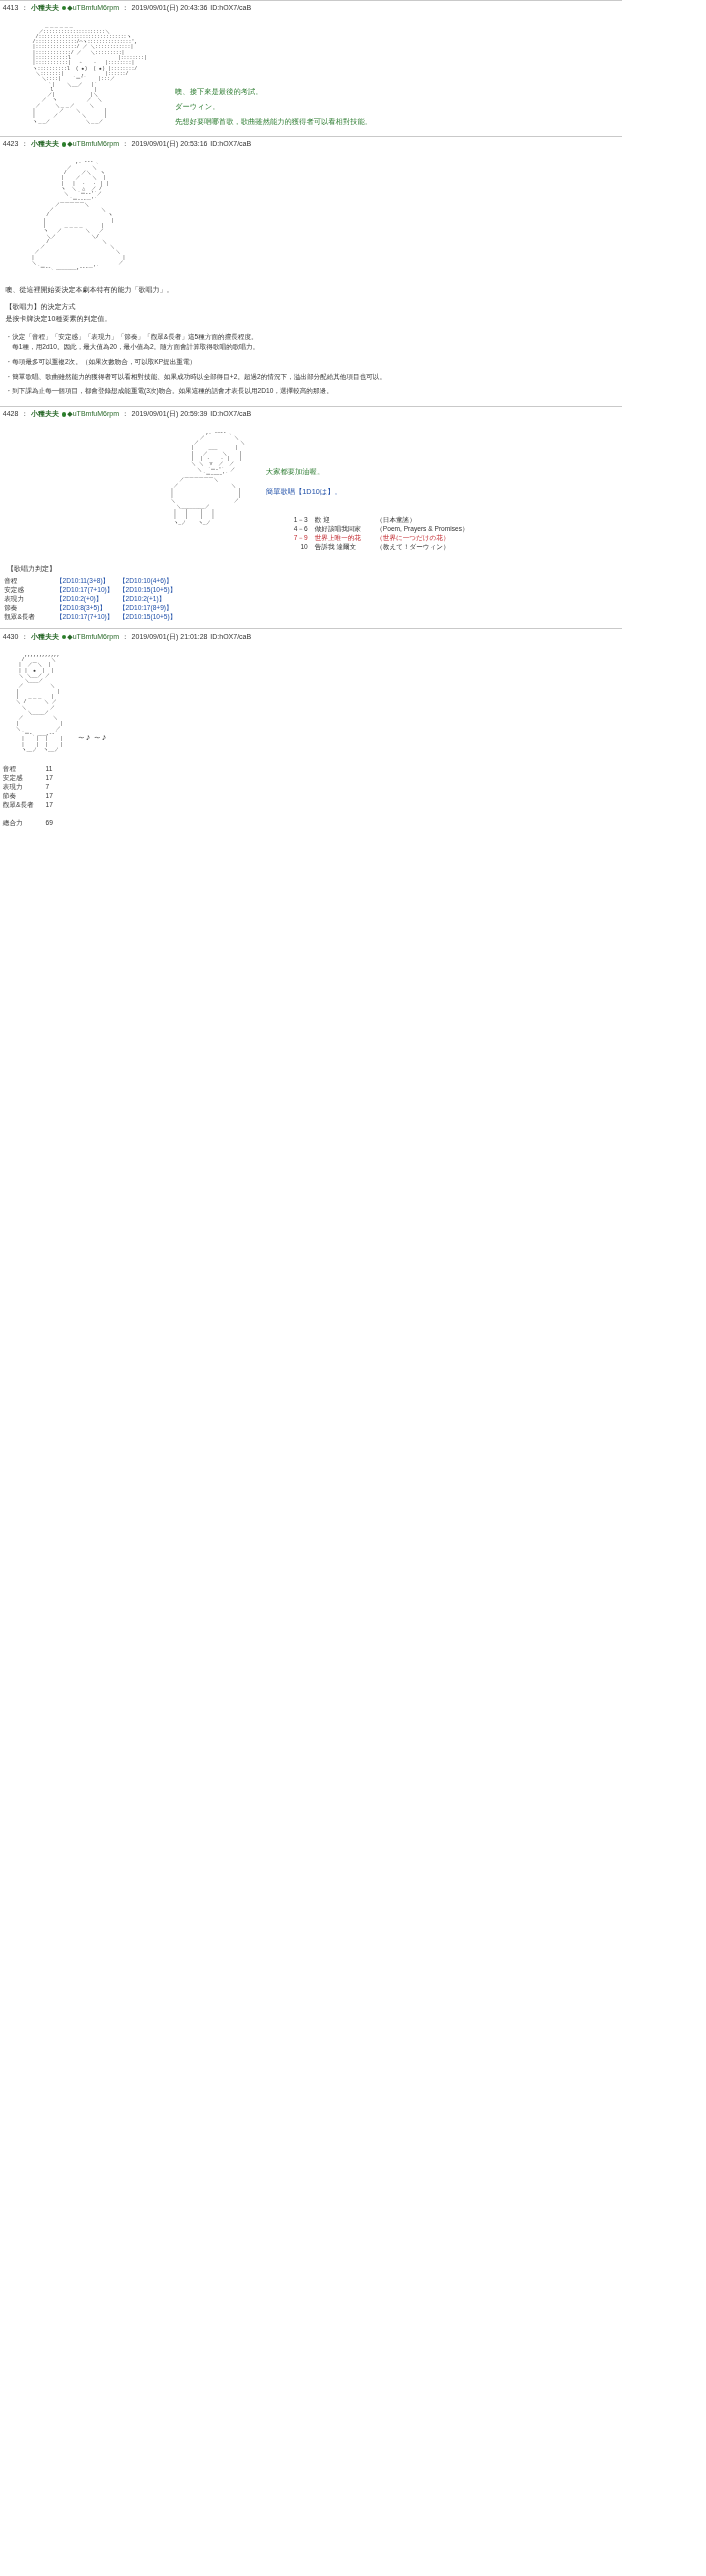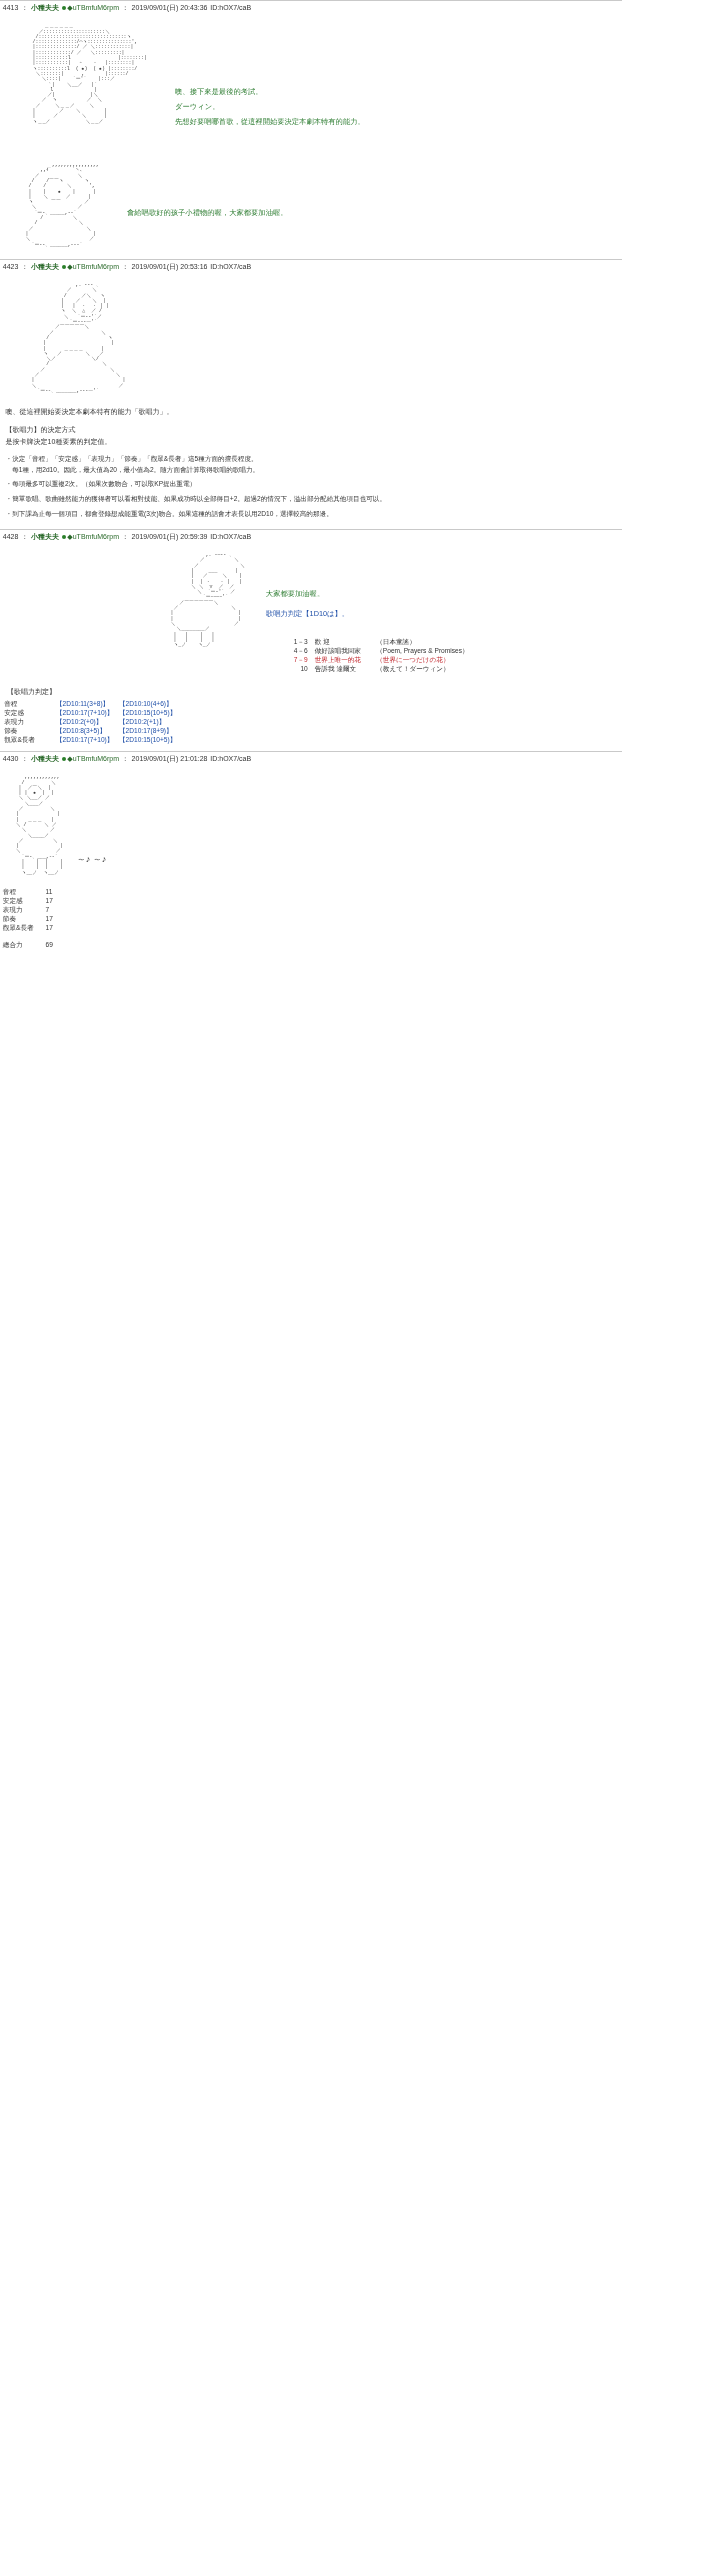--- a/index.html
+++ b/index.html
@@ -109,53 +109,26 @@
         ／|            |＼
       ／  ヽ          ／  ＼
     ／     ＼＿＿／     ＼
    |        ／    ＼        |
    |      ／        ＼      |
    ヽ＿_／            ＼＿_／</pre>
         <div style="width:28px;"></div>
         <div style="padding-top:67px;">
           <div class="speech green">噢、接下來是最後的考試。</div>
           <div class="speech green">ダーウィン。</div>
-          <div class="speech green">先想好要唱哪首歌，從這裡開始要決定本劇本特有的能力。</div>
+          <div class="speech green">先想好要唱哪首歌，歌曲雖然能力的獲得者可以看相對技能。</div>
         </div>
       </div>
     </div>
   </div>
 
-  <div>
-    <div class="post-body" style="padding-top:21px;">
-      <div class="row">
-        <div style="width:14px;"></div>
-        <pre class="aa">            ,,,,,,,,,,,,,,,,
-        ,,ｲ´       `ヽ、
-      ／             ＼
-     /    /￣￣ヽ       ヽ
-    /    /       ＼      ',
-    |    |    ●    |      |
-    |    ＼      ／      |
-    ヽ      ￣￣        ／
-     ＼              ／
-      `ー-、_____,-‐´
-        /          ＼
-      /              ＼
-    ／                  ＼
-   |                      |
-   ＼                    ／
-     `ー--、______,--‐´</pre>
-        <div style="width:28px;"></div>
-        <div style="padding-top:49px;">
-          <div class="speech green">會給唱歌好的孩子小禮物的喔，大家都要加油喔。</div>
-        </div>
-      </div>
-    </div>
-  </div>
 
   <div>
     <div class="post-head">
       <span class="num">4423</span>
       <span class="sep">：</span>
       <span class="name">小種夫夫</span>
       <span class="mail"><span class="mail-dot"></span><span>◆uTBmfuM6rpm</span></span>
       <span class="sep">：</span>
       <span class="date">2019/09/01(日) 20:53:16</span>
       <span class="id">ID:hOX7/caB</span>
@@ -226,21 +199,21 @@
      |                      |
      |                      |
      ＼                    ／
        ＼________／
       |   |    |   |
       |   |    |   |
       ヽ_ノ    ヽ_ノ</pre>
         <div style="width:21px;"></div>
         <div style="padding-top:40px;">
           <div class="speech green">大家都要加油喔。</div>
-          <div class="speech blue" style="padding-top:5.6px;">歌唱力判定【1D10は】。</div>
+          <div class="speech blue" style="padding-top:5.6px;">簡單歌唱【1D10は】。</div>
 
           <table class="tbl" style="margin-top:15.3px;margin-left:28px;border-collapse:collapse;">
             <tbody>
               <tr>
                 <td style="text-align:right;padding-right:7px;">1－3</td>
                 <td style="padding-right:15.3px;">歡 迎</td>
                 <td>（日本童謠）</td>
               </tr>
               <tr>
                 <td style="text-align:right;padding-right:7px;">4－6</td>

